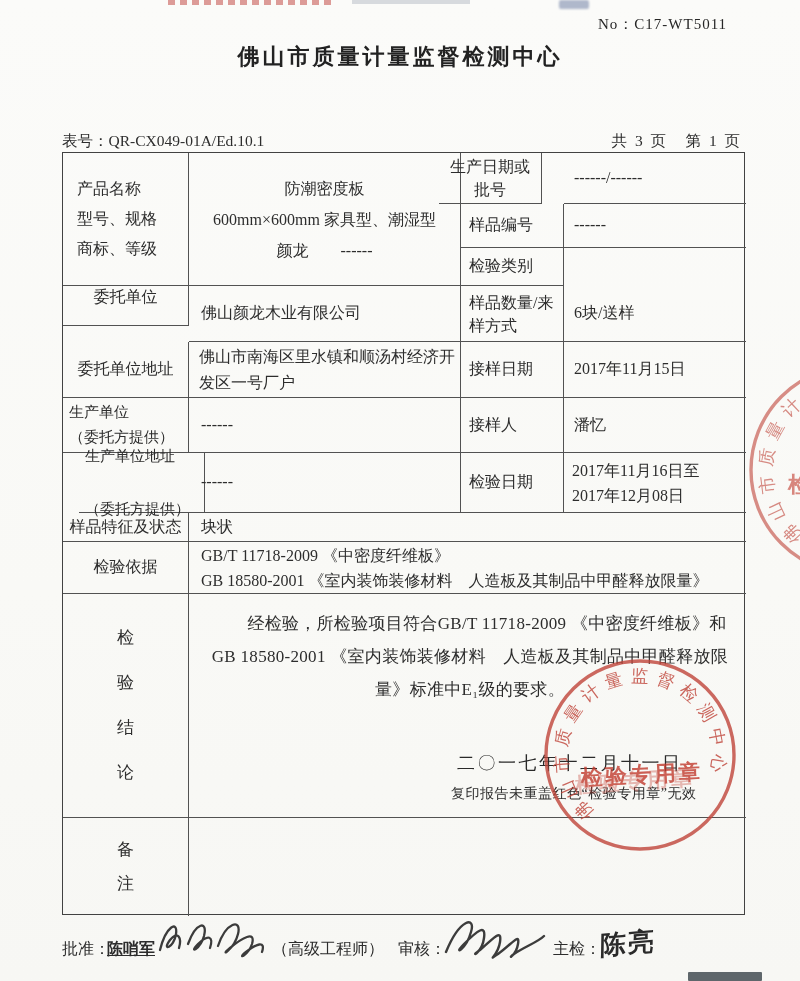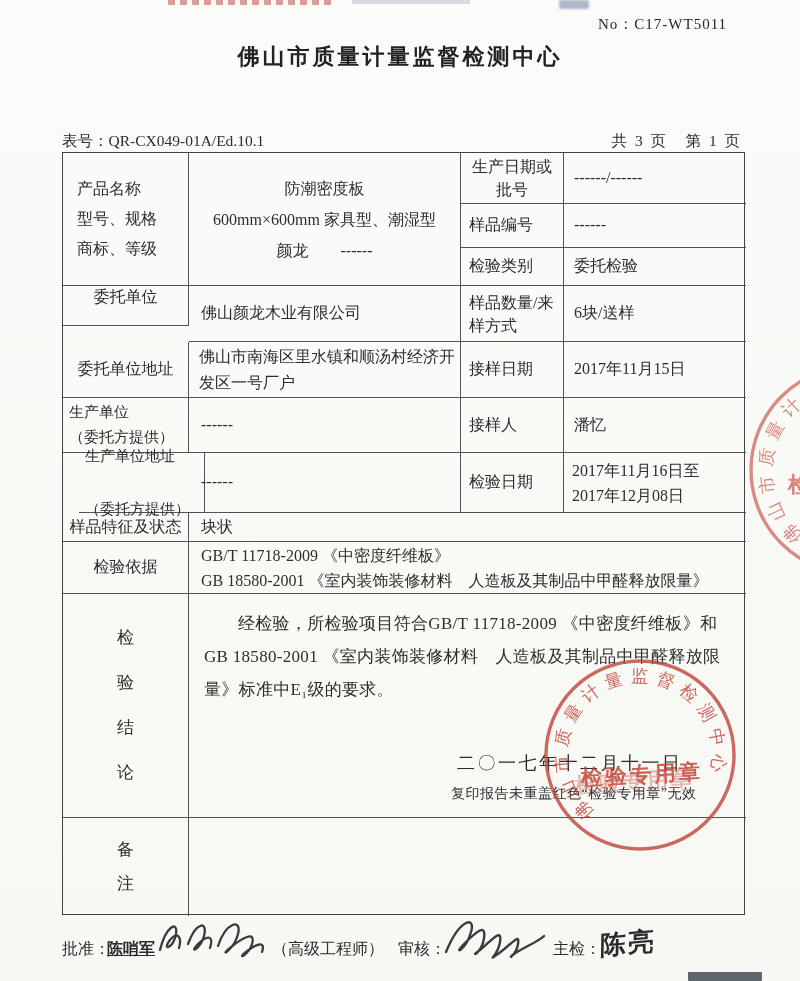--- a/index.html
+++ b/index.html
@@ -63,38 +63,35 @@
     <div class="cell c-left" style="left:0;top:0;width:126px;height:133px;padding-left:14px;line-height:30px;">
       <div>产品名称</div>
       <div>型号、规格</div>
       <div>商标、等级</div>
     </div>
     <div class="cell c-center" style="left:126px;top:0;width:272px;height:133px;line-height:31px;">
       <div>防潮密度板</div>
       <div>600mm×600mm  家具型、潮湿型</div>
       <div>颜龙　　------</div>
     </div>
-    <div class="cell c-center" style="left:398px;top:0;width:103px;height:51px;line-height:23px;">
+    <div class="cell c-center" style="left:376px;top:0;width:103px;height:51px;line-height:23px;">
       <div>生产日期或</div>
       <div>批号</div>
     </div>
     <div class="cell c-left no-r" style="left:501px;top:0;width:182px;height:51px;padding-left:10px;">
       <div>------/------</div>
     </div>
     <div class="cell c-left" style="left:398px;top:51px;width:103px;height:44px;padding-left:8px;">
       <div>样品编号</div>
     </div>
     <div class="cell c-left no-r" style="left:501px;top:51px;width:182px;height:44px;padding-left:10px;">
       <div>------</div>
     </div>
     <div class="cell c-left" style="left:398px;top:95px;width:103px;height:38px;padding-left:8px;">
       <div>检验类别</div>
-    </div>
-    <div class="cell c-left no-r" style="left:501px;top:95px;width:182px;height:38px;padding-left:10px;">
-      <div>委托检验</div>
     </div>
 
     <div class="cell c-center" style="left:0;top:117px;width:126px;height:56px;">
       <div>委托单位</div>
     </div>
     <div class="cell c-left" style="left:126px;top:133px;width:272px;height:56px;padding-left:12px;">
       <div>佛山颜龙木业有限公司</div>
     </div>
     <div class="cell c-left" style="left:398px;top:133px;width:103px;height:56px;padding-left:8px;line-height:23px;text-align:right;">
       <div>样品数量/来</div>
@@ -160,21 +157,21 @@
       <div>GB/T 11718-2009 《中密度纤维板》</div>
       <div>GB 18580-2001 《室内装饰装修材料　人造板及其制品中甲醛释放限量》</div>
     </div>
 
     <div class="cell vlabel" style="left:0;top:441px;width:126px;height:224px;">
       <div>检</div>
       <div>验</div>
       <div>结</div>
       <div>论</div>
     </div>
-    <div class="cell no-r rel" style="left:126px;top:441px;width:557px;height:224px;">
+    <div class="cell no-r rel" style="left:126px;top:441px;width:557px;height:224px;text-align:center;">
       <div class="concl-text">经检验，所检验项目符合GB/T 11718-2009 《中密度纤维板》和GB 18580-2001 《室内装饰装修材料　人造板及其制品中甲醛释放限量》标准中E₁级的要求。</div>
       <div class="concl-date">二〇一七年十二月十一日</div>
       <div class="concl-note">复印报告未重盖红色“检验专用章”无效</div>
     </div>
 
     <div class="cell vlabel no-b" style="left:0;top:665px;width:126px;height:98px;">
       <div>备</div>
       <div>注</div>
     </div>
 

